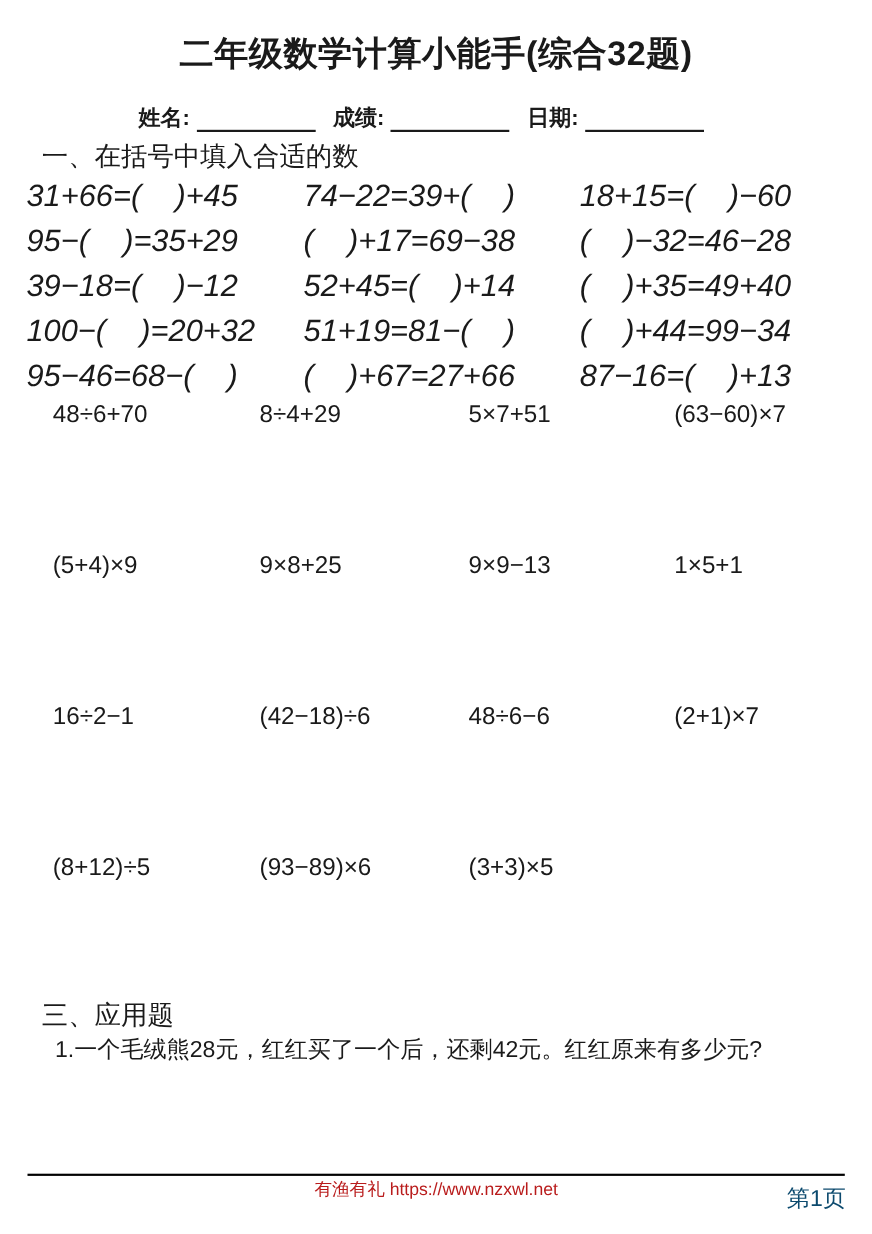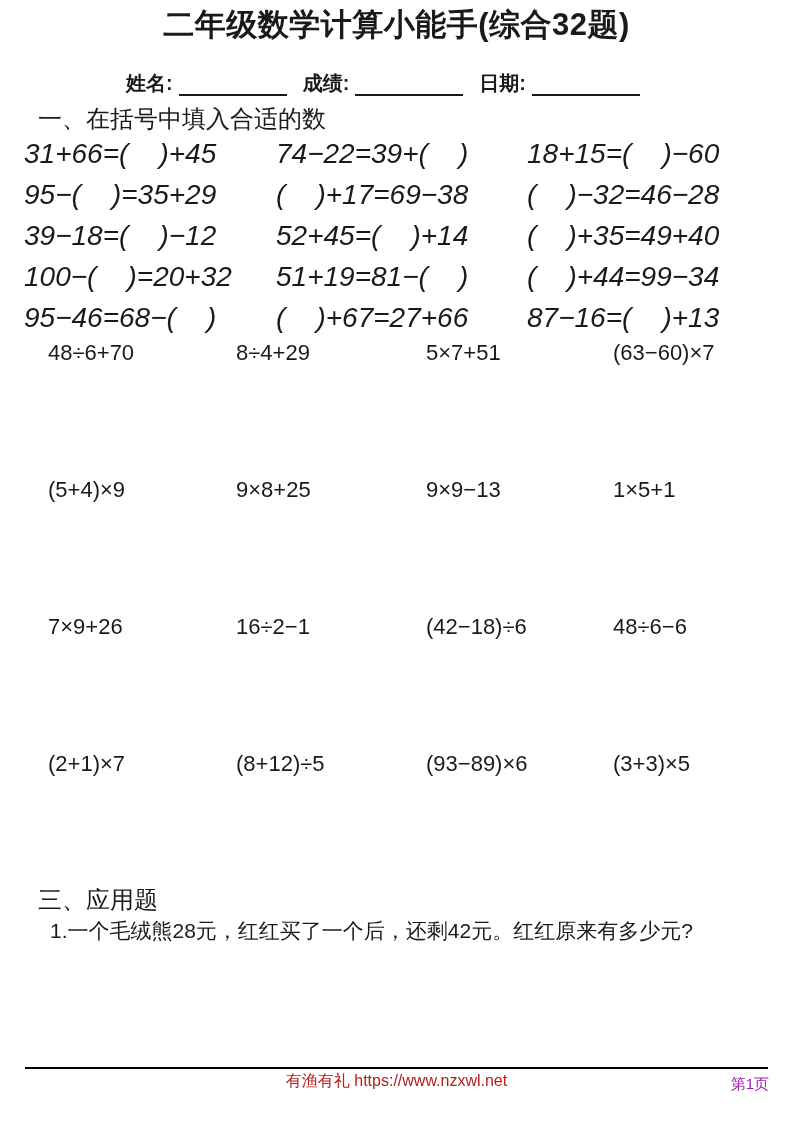--- a/index.html
+++ b/index.html
@@ -7,21 +7,21 @@
     position: relative;
     width: 793px;
     height: 1122px;
     margin: 0 auto;
     background: #ffffff;
     font-family: "Liberation Sans", "DejaVu Sans", sans-serif;
     color: #1a1a1a;
     overflow: hidden;
   }
   .doc-title {
-    padding-top: 4px;
+    padding-top: 28px;
     text-align: center;
     font-size: 31px;
     font-weight: 600;
     letter-spacing: 0.5px;
   }
   .meta-row {
     display: flex;
     align-items: flex-end;
     margin: 27px 0 0 126px;
     font-size: 20px;
@@ -80,22 +80,22 @@
     left: 0; right: 0;
     top: 1071px;
     text-align: center;
     font-size: 16px;
     color: #b91c1c;
   }
   .footer-page {
     position: absolute;
     right: 24px;
     top: 1075px;
-    font-size: 15px;
-    color: #a21caf;
+    font-size: 21px;
+    color: #0c4a6e;
   }
 </style>
 </head>
 <body>
 
 <div class="page">
 
   <div class="doc-title">二年级数学计算小能手(综合32题)</div>
 
   <div class="meta-row">
@@ -130,21 +130,20 @@
 
   <div class="eq-grid-2">
     <span class="eq-cell">48÷6+70</span>
     <span class="eq-cell">8÷4+29</span>
     <span class="eq-cell">5×7+51</span>
     <span class="eq-cell">(63−60)×7</span>
     <span class="eq-cell">(5+4)×9</span>
     <span class="eq-cell">9×8+25</span>
     <span class="eq-cell">9×9−13</span>
     <span class="eq-cell">1×5+1</span>
-    <span class="eq-cell">7×9+26</span>
     <span class="eq-cell">16÷2−1</span>
     <span class="eq-cell">(42−18)÷6</span>
     <span class="eq-cell">48÷6−6</span>
     <span class="eq-cell">(2+1)×7</span>
     <span class="eq-cell">(8+12)÷5</span>
     <span class="eq-cell">(93−89)×6</span>
     <span class="eq-cell">(3+3)×5</span>
   </div>
 
   <div class="sec-heading tight">三、应用题</div>

